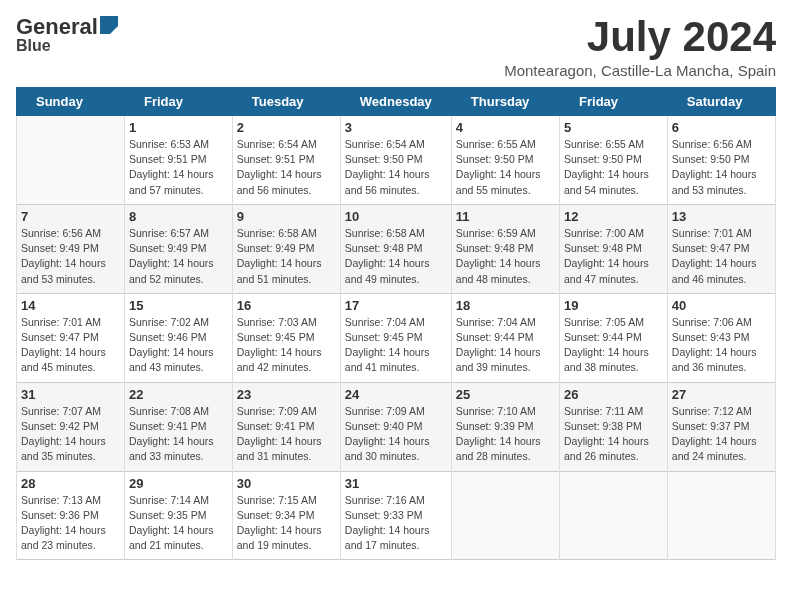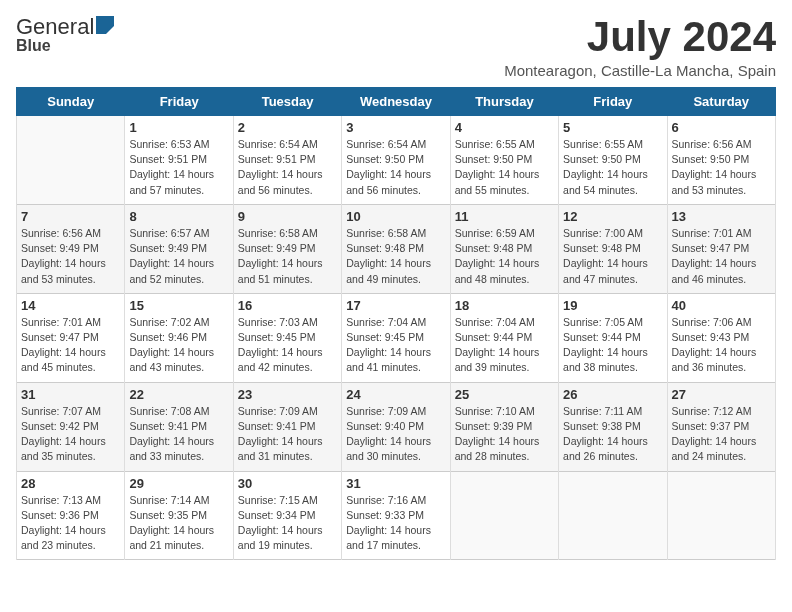--- a/index.html
+++ b/index.html
@@ -16,21 +16,21 @@
       align-items: flex-start;
       margin-bottom: 8px;
     }
     .logo {
       display: flex;
       flex-direction: column;
       align-items: flex-start;
     }
     .logo-general {
       font-size: 22px;
-      font-weight: normal;
+      font-weight: bold;
       color: #333;
       line-height: 1;
     }
     .logo-blue {
       font-size: 16px;
       font-weight: bold;
       color: #404040;
       line-height: 1;
     }
     .title-area {
@@ -48,22 +48,22 @@
       margin-top: 4px;
     }
     table {
       width: 100%;
       border-collapse: collapse;
       font-size: 11px;
     }
     thead tr th {
       background: #1a6496;
       color: #fff;
-      padding: 6px 4px;
-      text-align: center;
+      padding: 6px 19px;
+      text-align: left;
       font-size: 13px;
       font-weight: bold;
       border: 1px solid #1a6496;
     }
     tbody tr {
       border-bottom: 1px solid #ccc;
     }
     tbody tr td {
       vertical-align: top;
       padding: 4px 4px 6px 4px;

